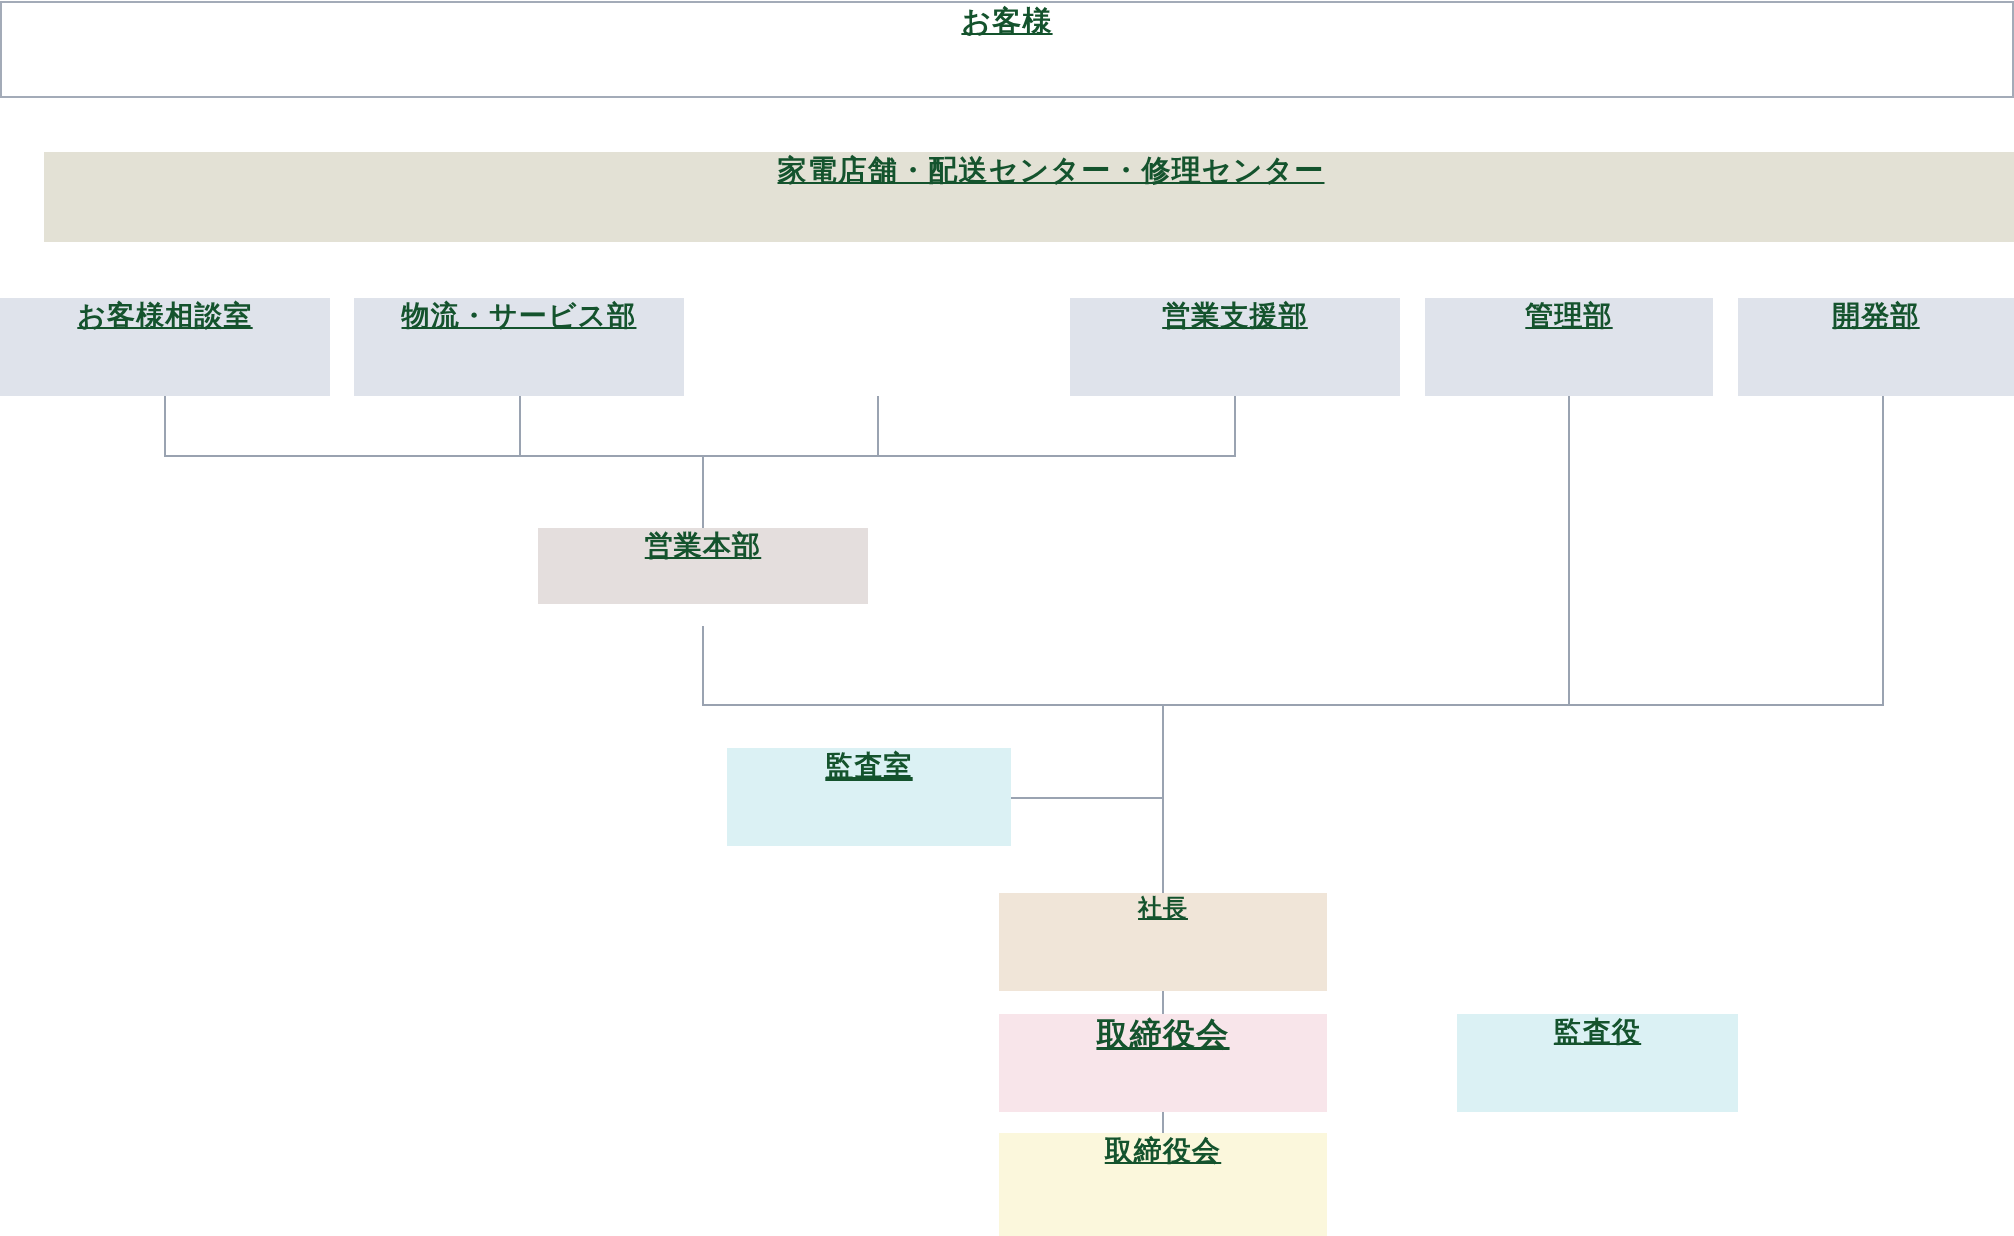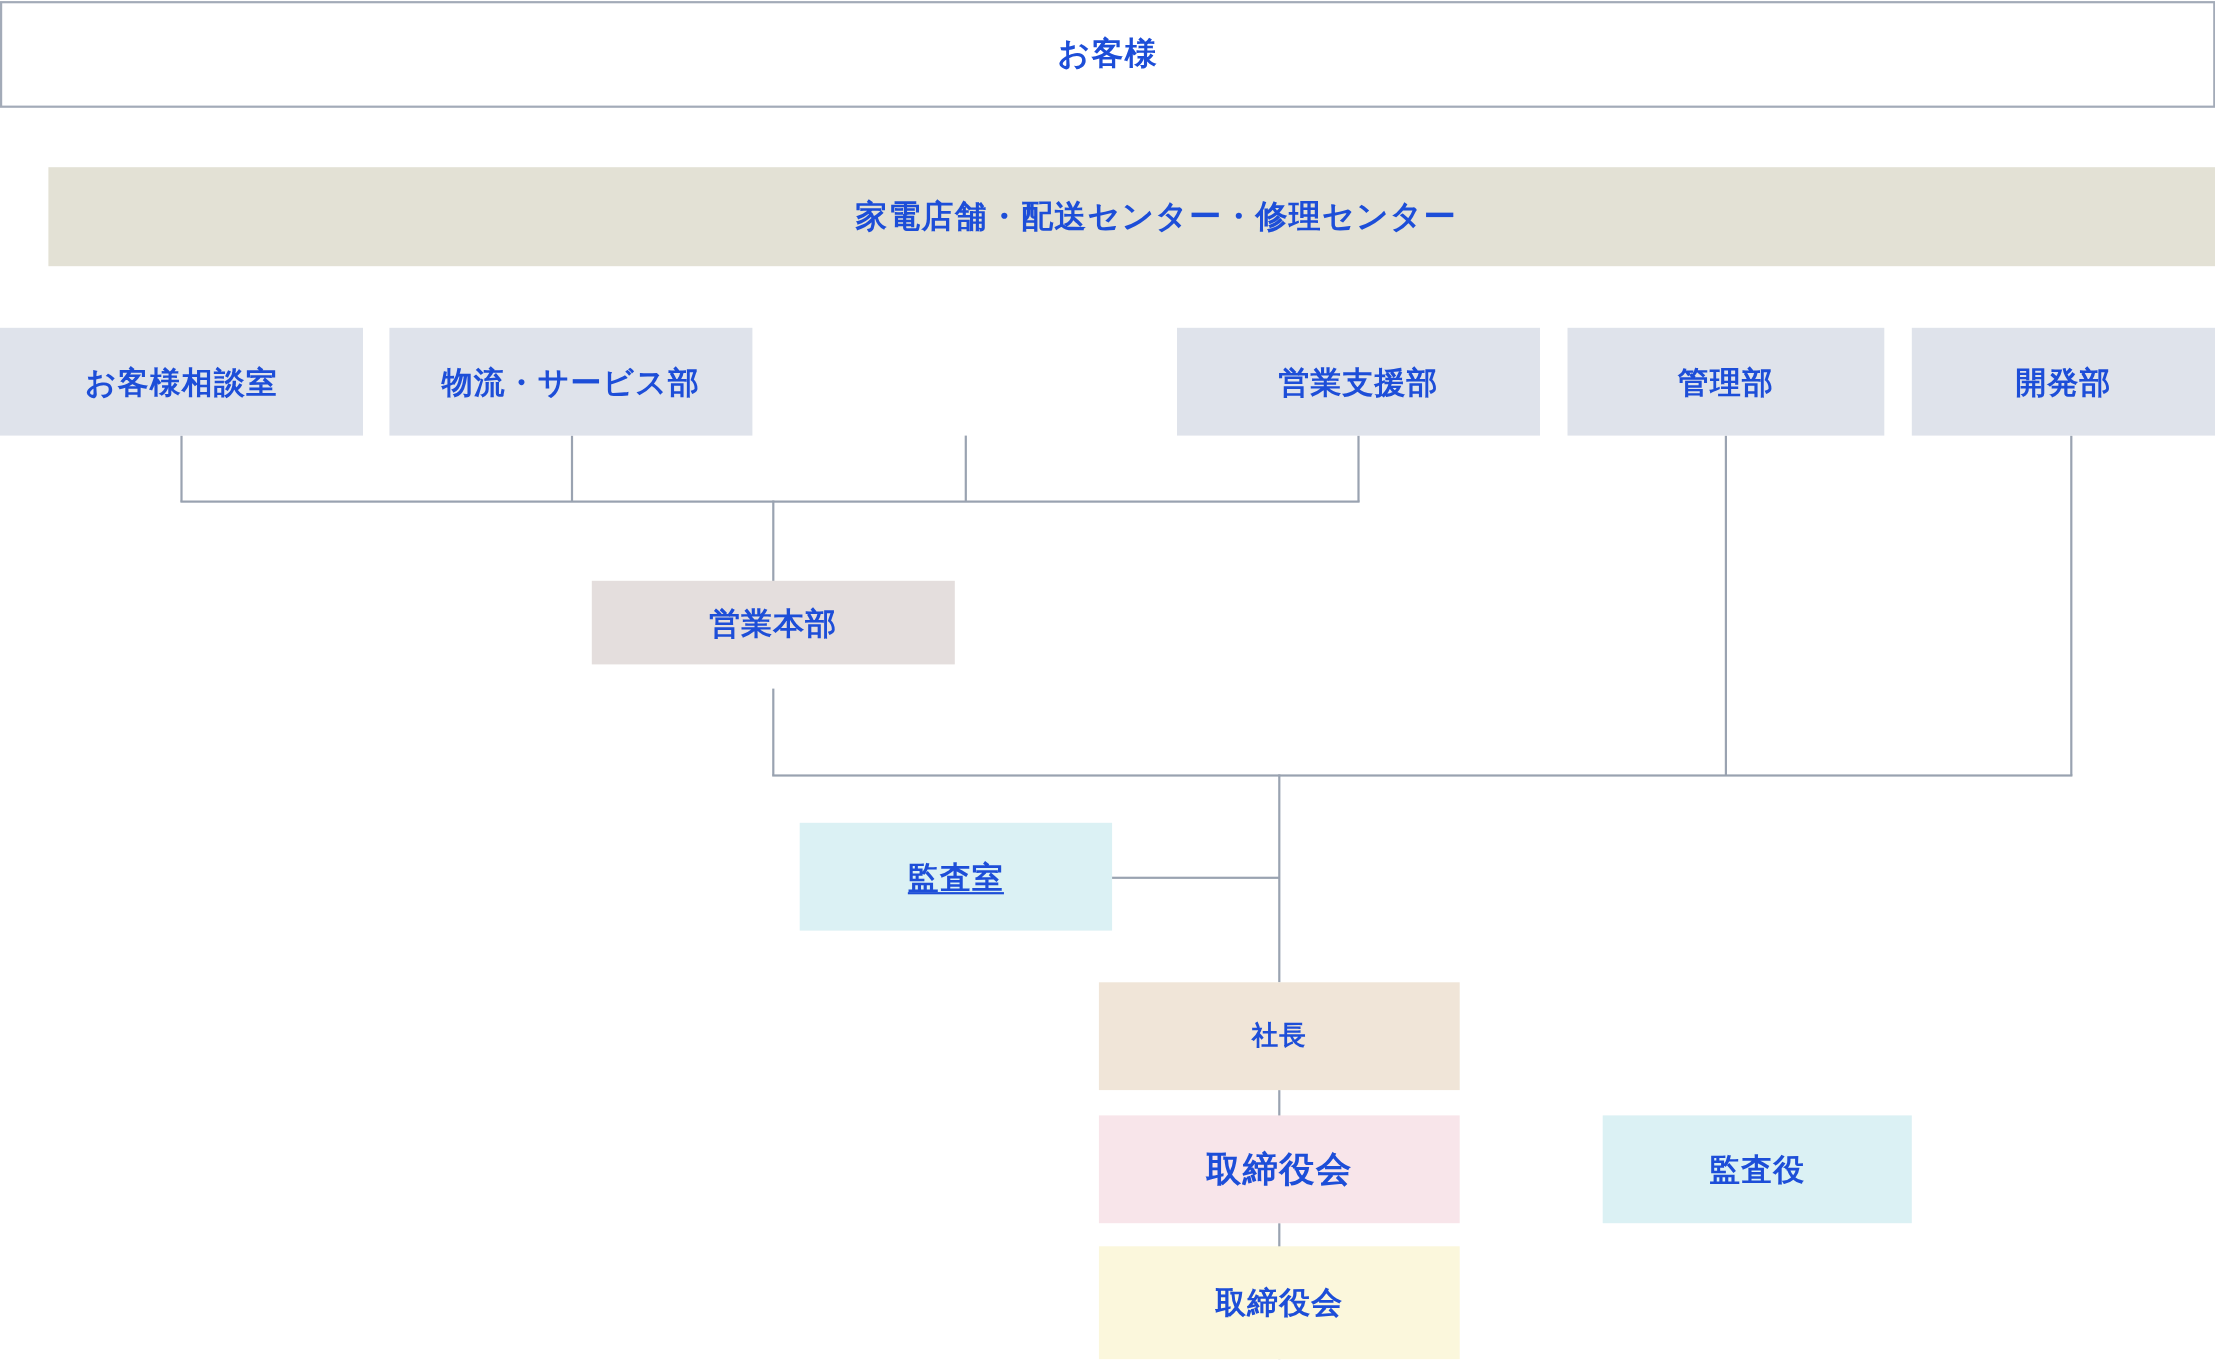--- a/index.html
+++ b/index.html
@@ -20,28 +20,28 @@
     background: #ffffff;
     overflow: hidden;
     color: #2b3038;
   }
 
   
   .node {
     position: absolute;
     box-sizing: border-box;
     display: flex;
-    align-items: center;
     justify-content: center;
     text-align: center;
     font-weight: 700;
     letter-spacing: 0.04em;
     line-height: 1.25;
-    color: #1d4ed8;
+    color: #14532d;
     z-index: 3;
+    text-decoration: underline;
   }
 
   
   .node--customer {
     left: 0;
     top: 1px;
     width: 2014px;
     height: 97px;
     background: #ffffff;
     border: 2px solid #a3abb8;

